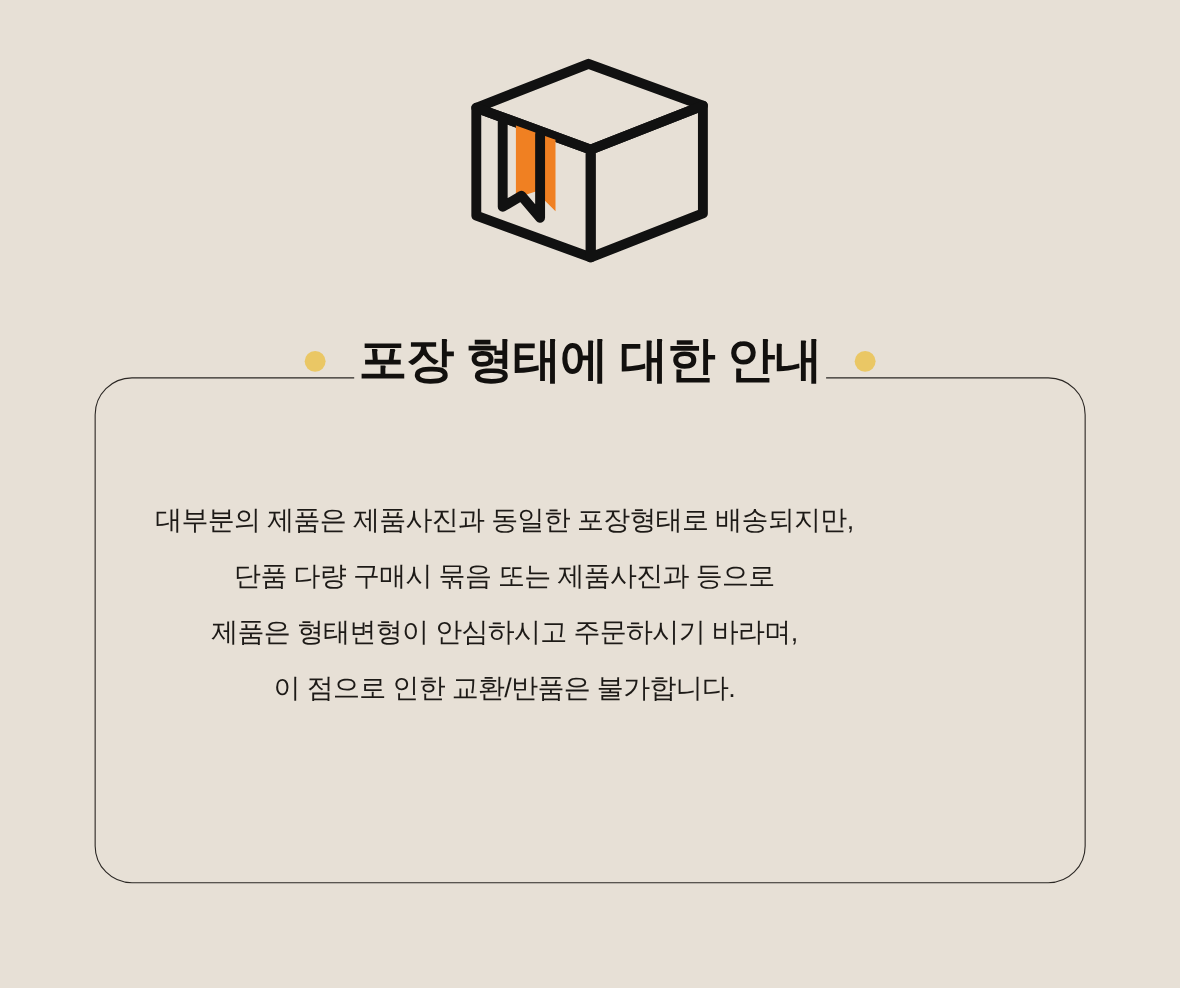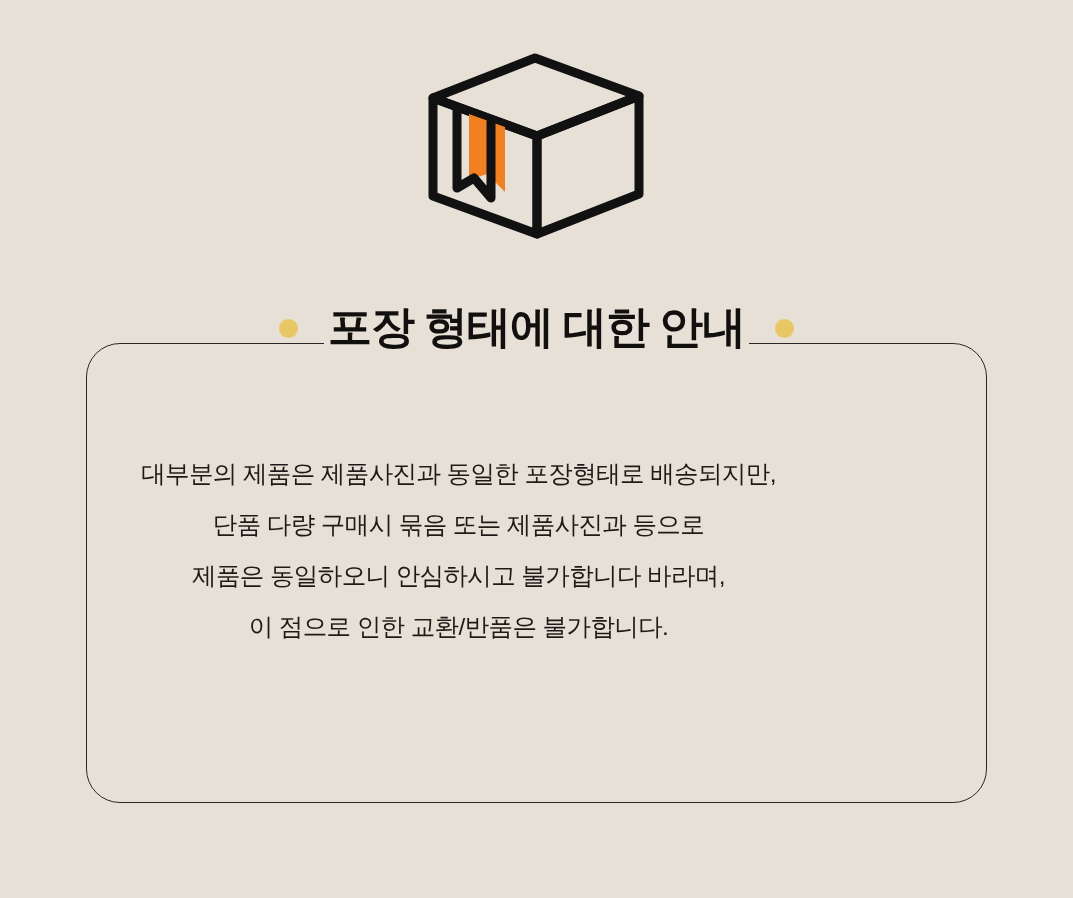--- a/index.html
+++ b/index.html
@@ -37,21 +37,21 @@
     top: 302px;
     left: 0;
     width: 100%;
     display: flex;
     align-items: center;
     justify-content: center;
     gap: 26px;
     z-index: 3;
   }
   .title-text {
-    font-family: Liberation Serif, serif;
+    font-family: Liberation Sans, sans-serif;
     font-size: 44px;
     font-weight: bold;
     letter-spacing: -1px;
     color: #12100e;
     white-space: nowrap;
     line-height: 1.2;
     padding: 0 4px;
     background: #e7e0d6;
   }
   .dot {
@@ -120,17 +120,17 @@
     <span class="dot"></span>
     <span class="title-text">포장 형태에 대한 안내</span>
     <span class="dot"></span>
   </div>
 
   <div class="frame"></div>
 
   <div class="body-text">
     <p>대부분의 제품은 제품사진과 동일한 포장형태로 배송되지만,</p>
     <p>단품 다량 구매시 묶음 또는 제품사진과 등으로</p>
-    <p>제품은 동일하오니 안심하시고 불가합니다 바라며,</p>
+    <p>제품은 형태변형이 안심하시고 주문하시기 바라며,</p>
     <p>이 점으로 인한 교환/반품은 불가합니다.</p>
   </div>
 
 </div>
 
 </body></html>

